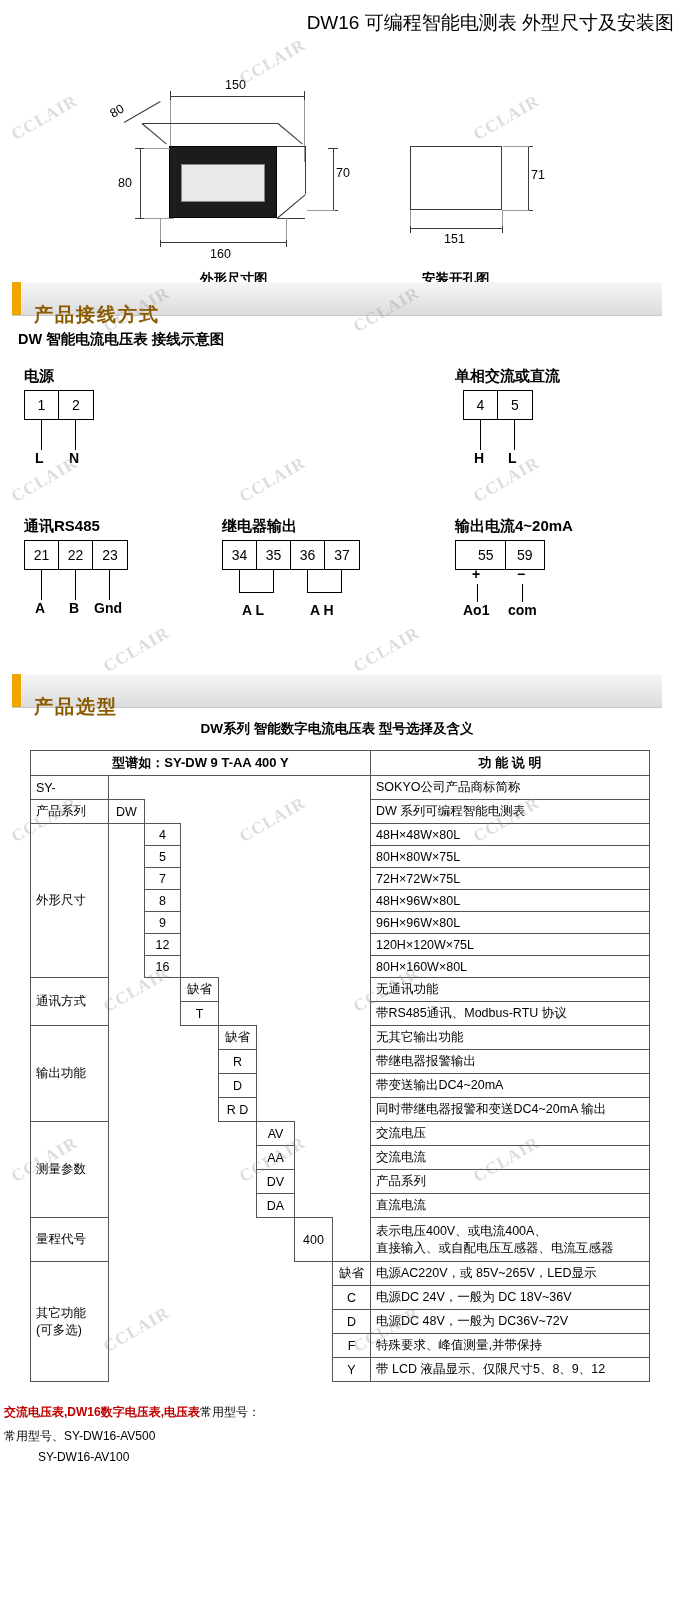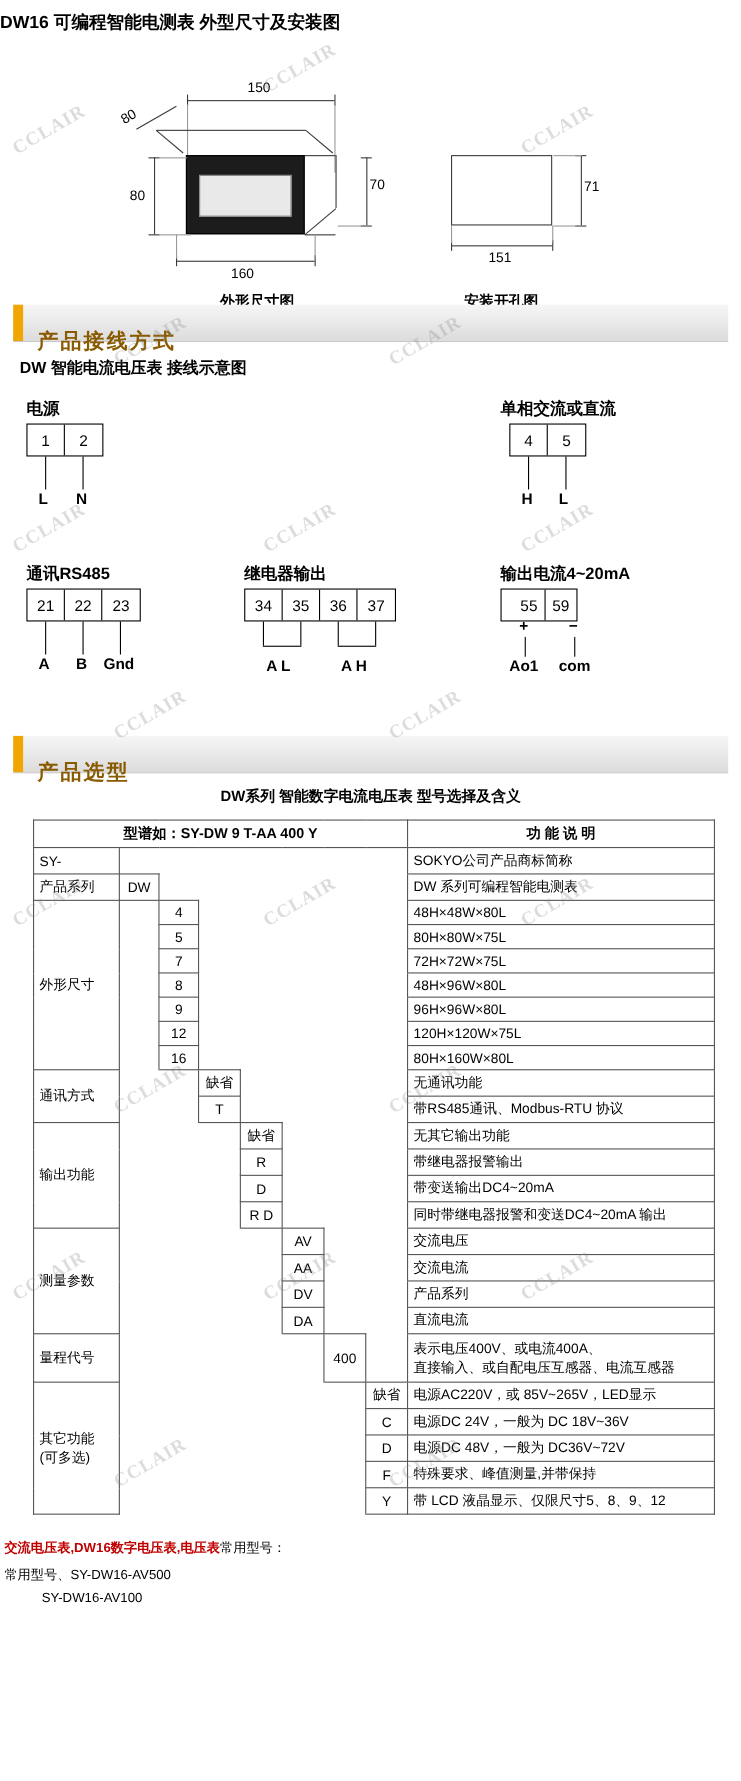--- a/index.html
+++ b/index.html
@@ -22,23 +22,23 @@
     letter-spacing: 1px;
     color: rgba(140,140,140,0.30);
     transform: rotate(-30deg);
     pointer-events: none;
     white-space: nowrap;
     z-index: 5;
   }
 
   
   .dim-title {
-    text-align: left;
-    font-size: 16px;
-    font-weight: bold;
+    text-align: right;
+    font-size: 19px;
+    font-weight: normal;
     padding: 10px 0 6px;
     font-family: "Liberation Sans", sans-serif;
   }
   .dim-area { position: relative; height: 230px; }
 
   .line { position:absolute; background:#3a3a3a; }
   .hl { height:1px; }
   .vl { width:1px; }
 
   .dlabel { position:absolute; font-size:12.5px; }
@@ -277,21 +277,21 @@
         <div class="leg" style="left:119px; height:22px;"></div>
         <div class="line hl" style="position:absolute; left:17px; top:22px; width:35px; background:#000;"></div>
         <div class="line hl" style="position:absolute; left:85px; top:22px; width:35px; background:#000;"></div>
         <div class="legtxt b" style="left:20px; top:32px;">A L</div>
         <div class="legtxt b" style="left:88px; top:32px;">A H</div>
       </div>
     </div>
 
     <div class="wgroup" style="left:455px; top:158px;">
       <div class="wlabel">输出电流4~20mA</div>
-      <div class="tbox" style="width:70px;padding-left:11px;">
+      <div class="tbox" style="width:90px;padding-left:11px;">
         <div class="tcell" style="width:45px;">55</div>
         <div class="tcell" style="width:45px;">59</div>
       </div>
       <div class="legs" style="height:40px;">
         <div class="leg" style="left:22px; top:14px; height:18px;"></div>
         <div class="leg" style="left:67px; top:14px; height:18px;"></div>
         <div class="legtxt" style="left:17px; top:-4px; font-weight:bold;">+</div>
         <div class="legtxt" style="left:62px; top:-4px; font-weight:bold;">−</div>
         <div class="legtxt b" style="left:8px; top:32px;">Ao1</div>
         <div class="legtxt b" style="left:53px; top:32px;">com</div>

